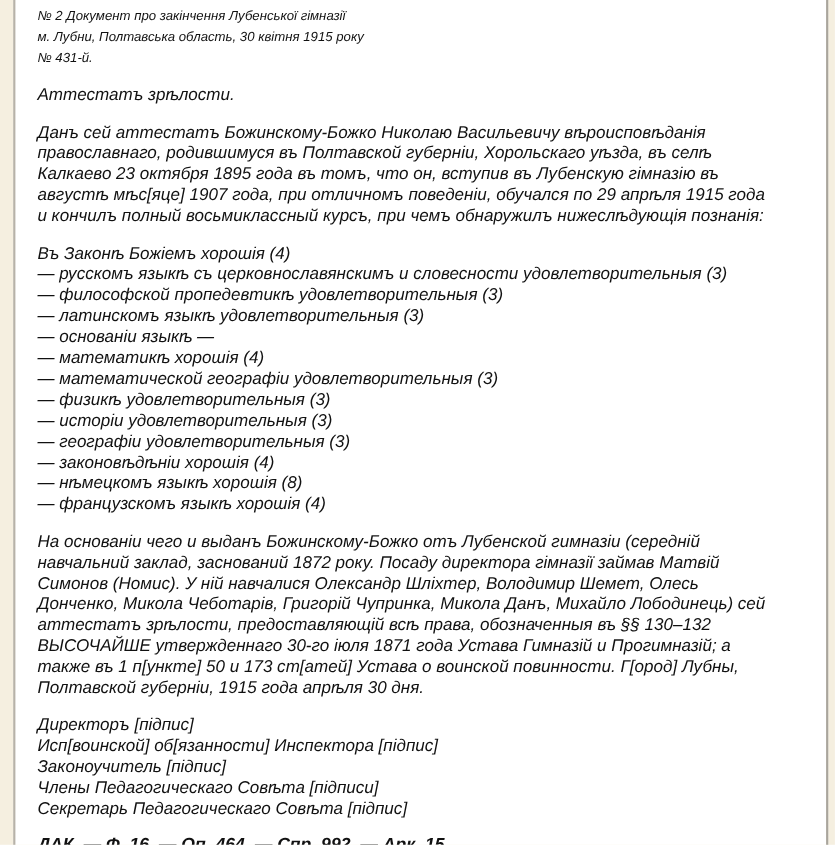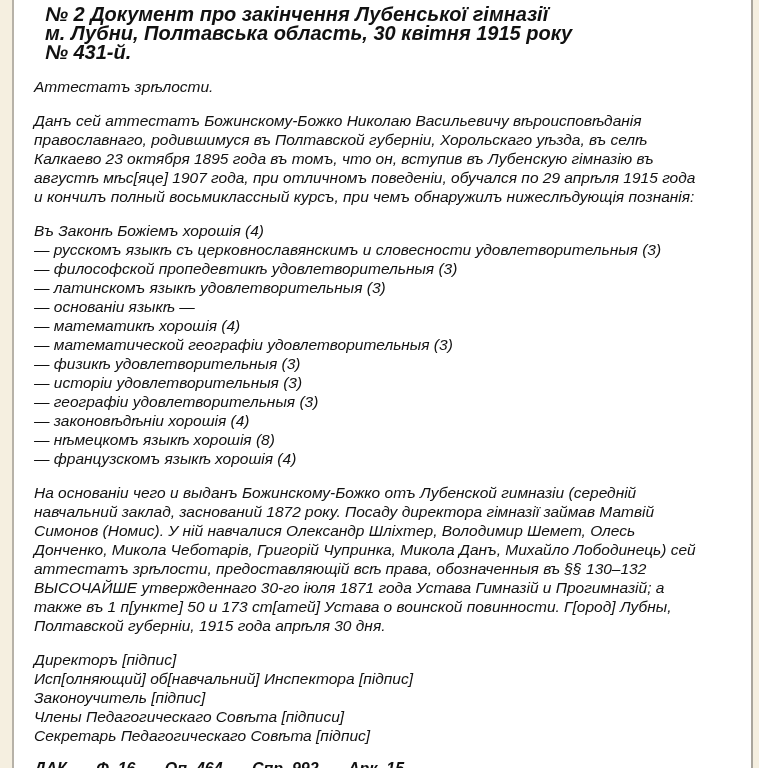--- a/index.html
+++ b/index.html
@@ -15,21 +15,21 @@
     background: #ffffff;
     border-left: 2px solid #b7b2a8;
     border-right: 2px solid #a9a59c;
     box-sizing: border-box;
     overflow: hidden;
   }
   .content {
     position: absolute; left: 20px; top: 0; width: 715px;
     font-style: italic; font-size: 15.5px; line-height: 19px;
   }
-  .title { font-weight: bold; font-size: 20px; line-height: 19px; margin-top: 5px; margin-left: 11px; }
+  .title { font-weight: normal; font-size: 12px; line-height: 19px; margin-top: 5px; }
   .title div { white-space: nowrap; }
   p { margin: 0; }
   .sec { margin-top: 15px; }
   .line { white-space: nowrap; }
   .footer { font-weight: bold; font-size: 16px; margin-top: 14px; white-space: nowrap; }
 </style>
 </head>
 <body>
 
 <div class="page">
@@ -72,21 +72,21 @@
       <div class="line">Симонов (Номис). У ній навчалися Олександр Шліхтер, Володимир Шемет, Олесь</div>
       <div class="line">Донченко, Микола Чеботарів, Григорій Чупринка, Микола Данъ, Михайло Лободинець) сей</div>
       <div class="line">аттестатъ зрѣлости, предоставляющій всѣ права, обозначенныя въ §§ 130–132</div>
       <div class="line">ВЫСОЧАЙШЕ утвержденнаго 30-го іюля 1871 года Устава Гимназій и Прогимназій; а</div>
       <div class="line">также въ 1 п[ункте] 50 и 173 ст[атей] Устава о воинской повинности. Г[ород] Лубны,</div>
       <div class="line">Полтавской губерніи, 1915 года апрѣля 30 дня.</div>
     </div>
 
     <div class="sec">
       <div class="line">Директоръ [підпис]</div>
-      <div class="line">Исп[олняющий] об[навчальний] Инспектора [підпис]</div>
+      <div class="line">Исп[воинской] об[язанности] Инспектора [підпис]</div>
       <div class="line">Законоучитель [підпис]</div>
       <div class="line">Члены Педагогическаго Совѣта [підписи]</div>
       <div class="line">Секретарь Педагогическаго Совѣта [підпис]</div>
     </div>
 
     <div class="footer">ДАК. — Ф. 16. — Оп. 464. — Спр. 992. — Арк. 15.</div>
   </div>
 </div>
 
 </body></html>

